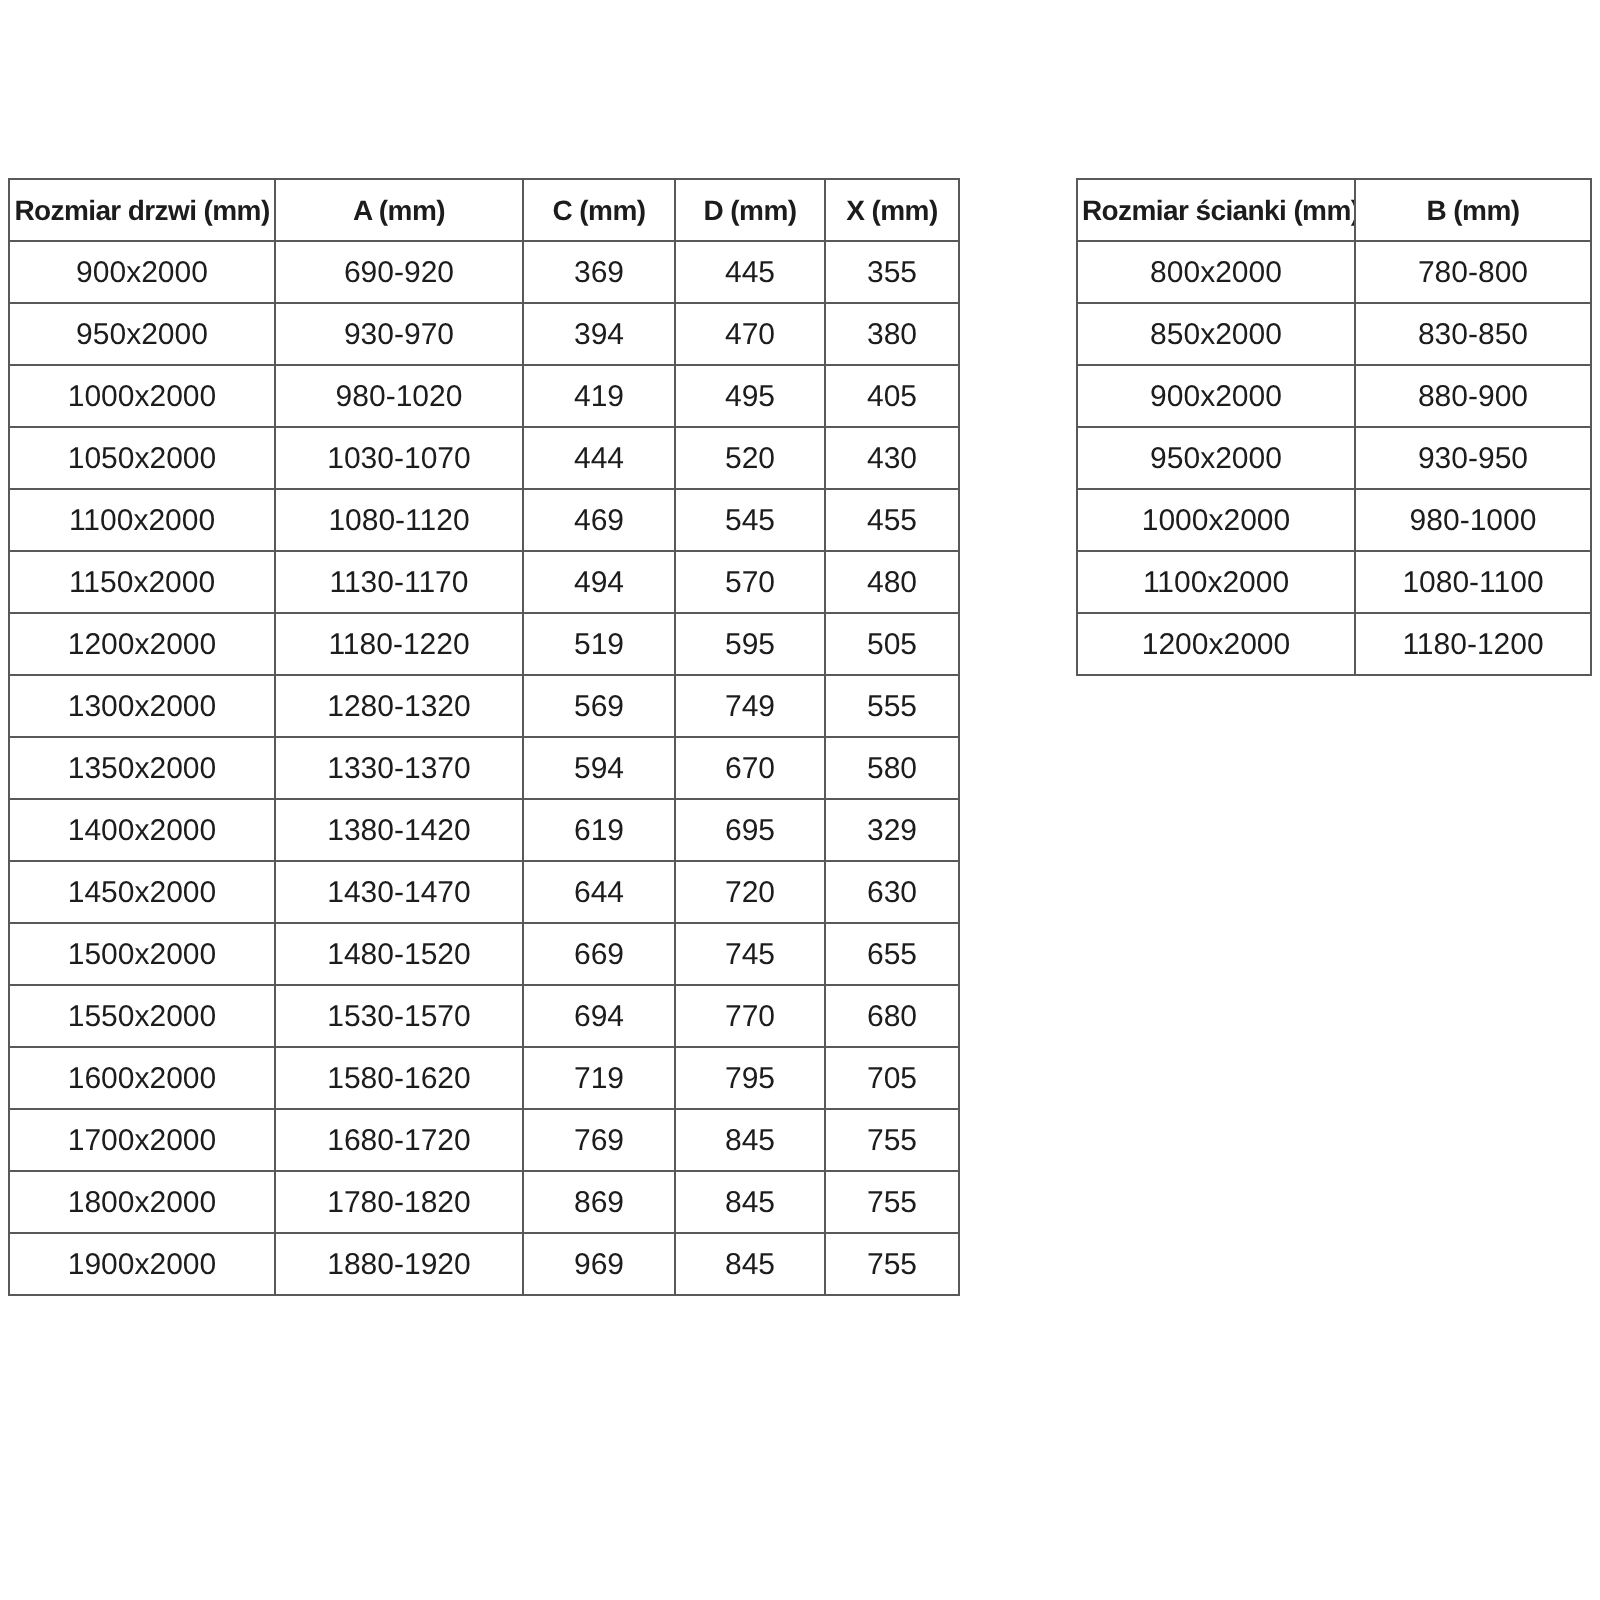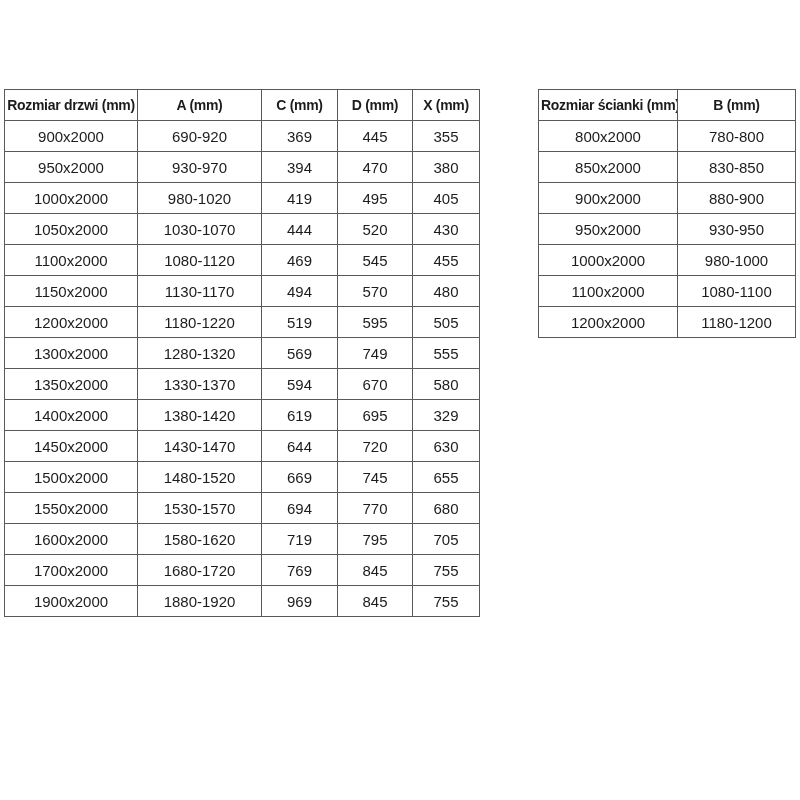--- a/index.html
+++ b/index.html
@@ -180,20 +180,27 @@
           <td>705</td>
         </tr>
         <tr>
           <td>1700x2000</td>
           <td>1680-1720</td>
           <td>769</td>
           <td>845</td>
           <td>755</td>
         </tr>
         <tr>
+          <td>1800x2000</td>
+          <td>1780-1820</td>
+          <td>869</td>
+          <td>845</td>
+          <td>755</td>
+        </tr>
+        <tr>
           <td>1900x2000</td>
           <td>1880-1920</td>
           <td>969</td>
           <td>845</td>
           <td>755</td>
         </tr>
       </tbody>
     </table>
 
   <table id="wall-table" class="size-table">

